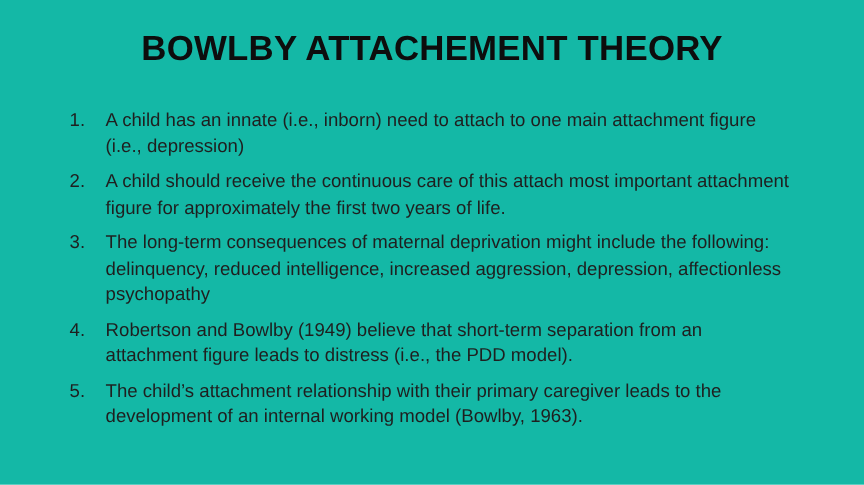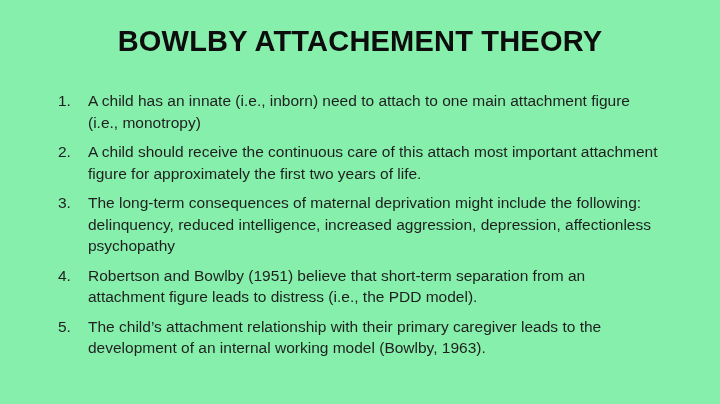--- a/index.html
+++ b/index.html
@@ -10,21 +10,21 @@
     width: 720px;
     height: 404px;
     background: #ffffff;
     font-family: "Liberation Sans", sans-serif;
     overflow: hidden;
     position: relative;
   }
   .slide {
     width: 720px;
     height: 404px;
-    background: #86efac;
+    background: #14b8a6;
     box-sizing: border-box;
     padding-top: 24px;
   }
   .slide-title {
     text-align: center;
     font-size: 29px;
     font-weight: 800;
     color: #0d0d0d;
     letter-spacing: 0.2px;
     margin: 0;
@@ -56,36 +56,36 @@
 </head>
 <body>
 
 <div class="slide">
   <h1 class="slide-title">BOWLBY ATTACHEMENT THEORY</h1>
 
   <div class="points">
 
     <div class="point">
       <span class="point-number">1.</span>
-      <span class="point-text">A child has an innate (i.e., inborn) need to attach to one main attachment figure (i.e., monotropy)</span>
+      <span class="point-text">A child has an innate (i.e., inborn) need to attach to one main attachment figure (i.e., depression)</span>
     </div>
 
     <div class="point">
       <span class="point-number">2.</span>
       <span class="point-text">A child should receive the continuous care of this attach most important attachment figure for approximately the first two years of life.</span>
     </div>
 
     <div class="point">
       <span class="point-number">3.</span>
       <span class="point-text">The long-term consequences of maternal deprivation might include the following: delinquency, reduced intelligence, increased aggression, depression, affectionless psychopathy</span>
     </div>
 
     <div class="point">
       <span class="point-number">4.</span>
-      <span class="point-text">Robertson and Bowlby (1951) believe that short-term separation from an attachment figure leads to distress (i.e., the PDD model).</span>
+      <span class="point-text">Robertson and Bowlby (1949) believe that short-term separation from an attachment figure leads to distress (i.e., the PDD model).</span>
     </div>
 
     <div class="point">
       <span class="point-number">5.</span>
       <span class="point-text">The child’s attachment relationship with their primary caregiver leads to the development of an internal working model (Bowlby, 1963).</span>
     </div>
 
   </div>
 </div>
 

